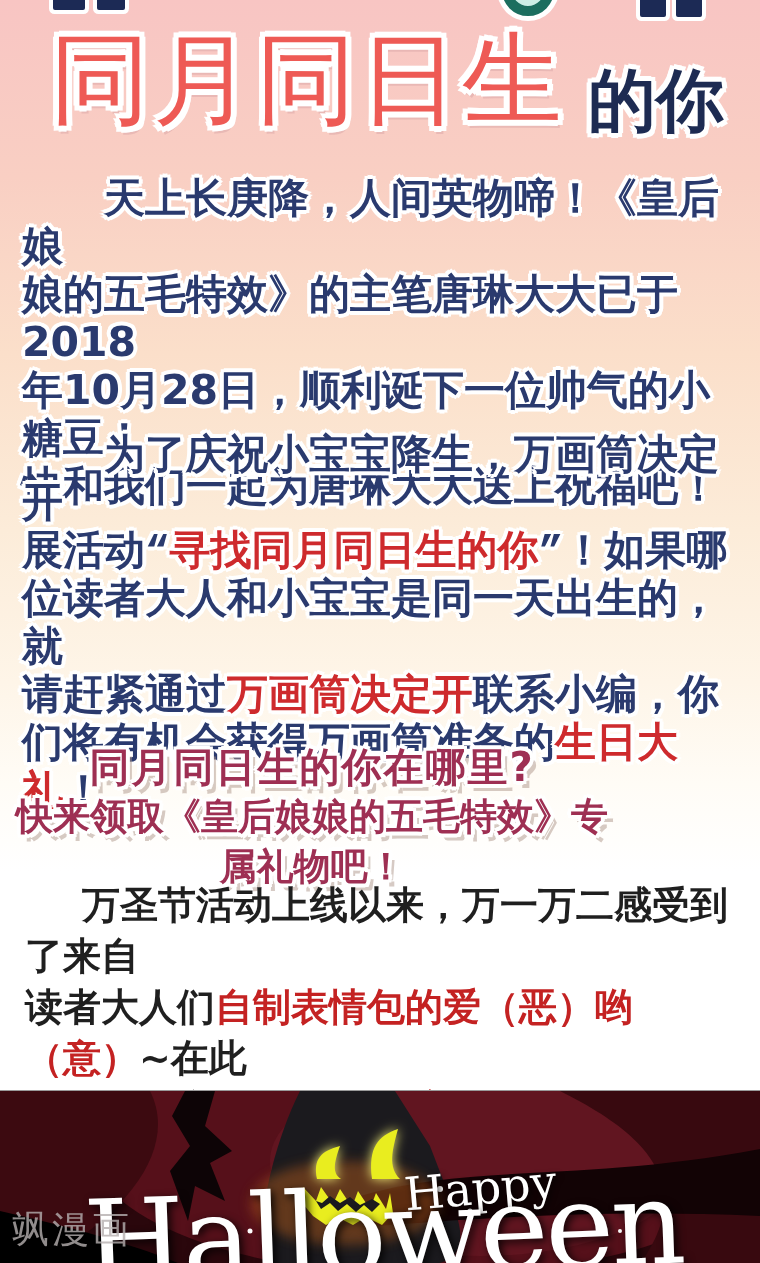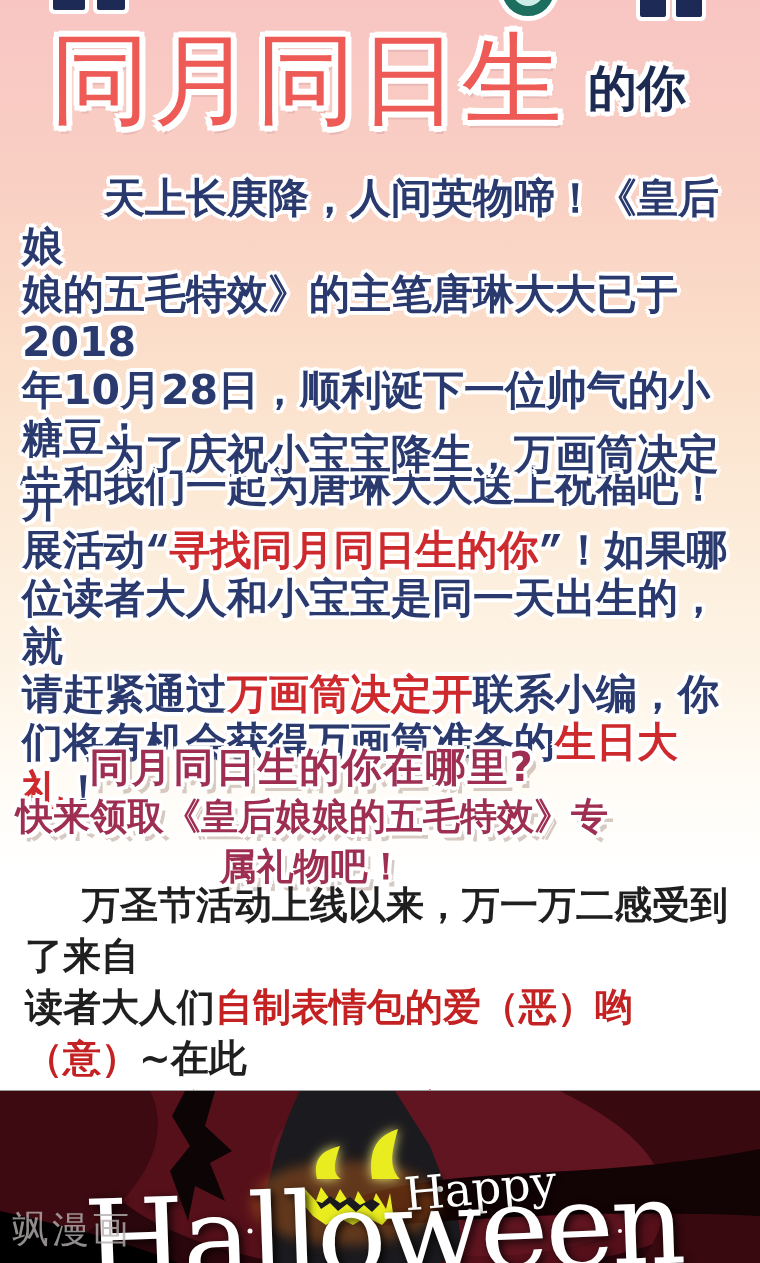--- a/index.html
+++ b/index.html
@@ -38,21 +38,21 @@
     font-size:100px;font-weight:normal;letter-spacing:3px;
     color:#ee5a55;
     text-shadow:
       -5px -5px 0 #fff,5px -5px 0 #fff,-5px 5px 0 #fff,5px 5px 0 #fff,
       -6px 0 0 #fff,6px 0 0 #fff,0 -6px 0 #fff,0 6px 0 #fff,
       2px 8px 0 rgba(220,170,170,.55);
     white-space:nowrap;
   }
   .title-suffix{
     position:absolute;left:588px;top:56px;
-    font-size:49px;font-weight:bold;
+    font-size:68px;font-weight:bold;
     color:#1d2b52;
     text-shadow:
       -4px -4px 0 #fff,4px -4px 0 #fff,-4px 4px 0 #fff,4px 4px 0 #fff,
       -5px 0 0 #fff,5px 0 0 #fff,0 -5px 0 #fff,0 5px 0 #fff;
     white-space:nowrap;
   }
   
   .para{
     position:absolute;left:22px;width:716px;
     font-size:41px;line-height:48px;font-weight:bold;

